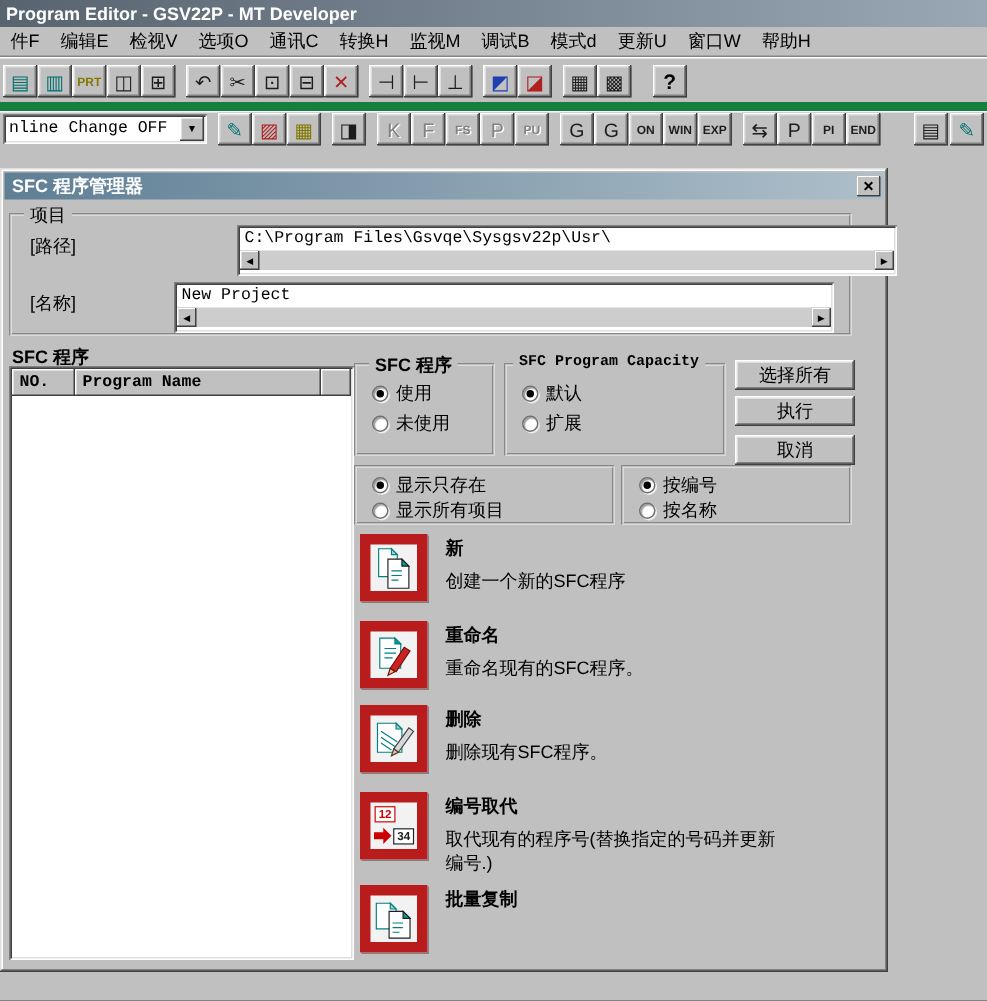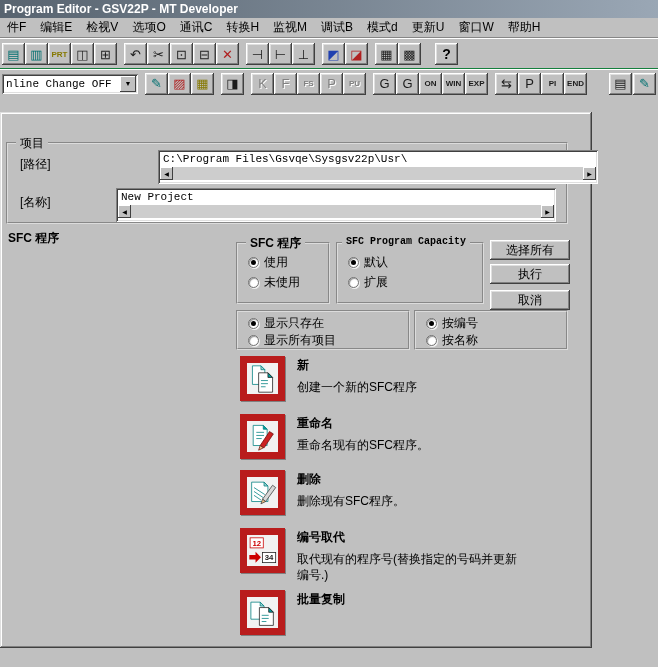--- a/index.html
+++ b/index.html
@@ -11,21 +11,21 @@
   .raised-thin{box-shadow:inset -1px -1px 0 #404040,inset 1px 1px 0 #ffffff;}
 
   .titlebar{position:absolute;left:0;top:0;width:658px;height:18px;background:linear-gradient(90deg,#57636f,#9aa7b5);display:flex;align-items:center;padding-left:4px;}
   .titlebar .txt{color:#fff;font-weight:bold;font-size:12px;white-space:nowrap;}
 
   .menubar{position:absolute;left:0;top:18px;width:658px;height:20px;display:flex;align-items:center;background:#c0c0c0;border-bottom:1px solid #868686;box-shadow:0 1px 0 #fff;}
   .menu-item{padding:2px 7px;white-space:nowrap;cursor:default;}
 
   .toolbar{position:absolute;left:0;width:658px;display:flex;align-items:center;background:#c0c0c0;}
   .tb1{top:40px;height:28px;padding-left:2px;}
-  .tb2{top:68px;height:30px;padding-left:2px;border-top:1px solid #15803d;box-shadow:inset 0 1px 0 #fff;}
+  .tb2{top:68px;height:30px;padding-left:2px;border-top:6px solid #15803d;box-shadow:inset 0 1px 0 #fff;}
   .tbtn{min-width:23px;height:22px;padding:0 2px;display:flex;align-items:center;justify-content:center;font-size:13px;color:#1c1c1c;background:#c0c0c0;cursor:default;}
   .tbtn.sm{font-size:8px;font-weight:bold;letter-spacing:0;}
   .tbtn.dis{color:#818181;text-shadow:1px 1px 0 #fff;}
   .tbtn.red{color:#b02020;} .tbtn.teal{color:#007070;} .tbtn.blue{color:#2040b0;} .tbtn.olive{color:#857800;}
   .tbtn.bold{font-weight:bold;font-size:14px;color:#000;}
   .tsep{width:7px;height:22px;}
   .right-group{margin-left:auto;margin-right:2px;display:flex;gap:1px;}
 
   .combo{width:136px;height:20px;background:#fff;display:flex;align-items:center;box-shadow:inset 1px 1px 0 #808080,inset -1px -1px 0 #fff,inset 2px 2px 0 #404040,inset -2px -2px 0 #dfdfdf;}
   .combo-text{flex:1;font-family:"Liberation Mono",monospace;font-size:11px;padding-left:4px;white-space:nowrap;overflow:hidden;}
@@ -147,20 +147,24 @@
     <div class="tbtn raised">P</div>
     <div class="tbtn raised sm">PI</div>
     <div class="tbtn raised sm">END</div>
     <div class="right-group">
       <div class="tbtn raised">▤</div>
       <div class="tbtn raised teal">✎</div>
     </div>
   </div>
 
   <div class="dialog">
+    <div class="dlg-title">
+      <span class="txt">SFC 程序管理器</span>
+      <span class="dlg-close raised-thin">×</span>
+    </div>
 
     <div class="group" style="left:6px;top:30px;width:562px;height:82px;">
       <span class="group-label">项目</span>
 
       <span class="lbl" style="left:12px;top:12px;">[路径]</span>
       <div class="field" style="left:108px;top:6px;width:440px;height:34px;margin-left:42px;">
         <div class="field-text">C:\Program Files\Gsvqe\Sysgsv22p\Usr\</div>
         <div class="field-scroll">
           <span class="scroll-btn raised-thin">◀</span>
           <span class="scroll-track"></span>
@@ -174,20 +178,28 @@
         <div class="field-scroll">
           <span class="scroll-btn raised-thin">◀</span>
           <span class="scroll-track"></span>
           <span class="scroll-btn raised-thin">▶</span>
         </div>
       </div>
     </div>
 
     <span class="section-label" style="left:8px;top:118px;">SFC 程序</span>
 
+    <div class="table">
+      <div class="thead">
+        <div class="th no raised-thin">NO.</div>
+        <div class="th name raised-thin">Program Name</div>
+        <div class="th stub raised-thin"></div>
+      </div>
+      <div class="tbody"></div>
+    </div>
 
     <div class="group" style="left:236px;top:130px;width:94px;height:62px;">
       <span class="group-label b">SFC 程序</span>
       <div class="radio-row" style="left:10px;top:10px;">
         <span class="radio" data-selected="true"></span>
         <span class="radio-label">使用</span>
       </div>
       <div class="radio-row" style="left:10px;top:30px;">
         <span class="radio" data-selected="false"></span>
         <span class="radio-label">未使用</span>

